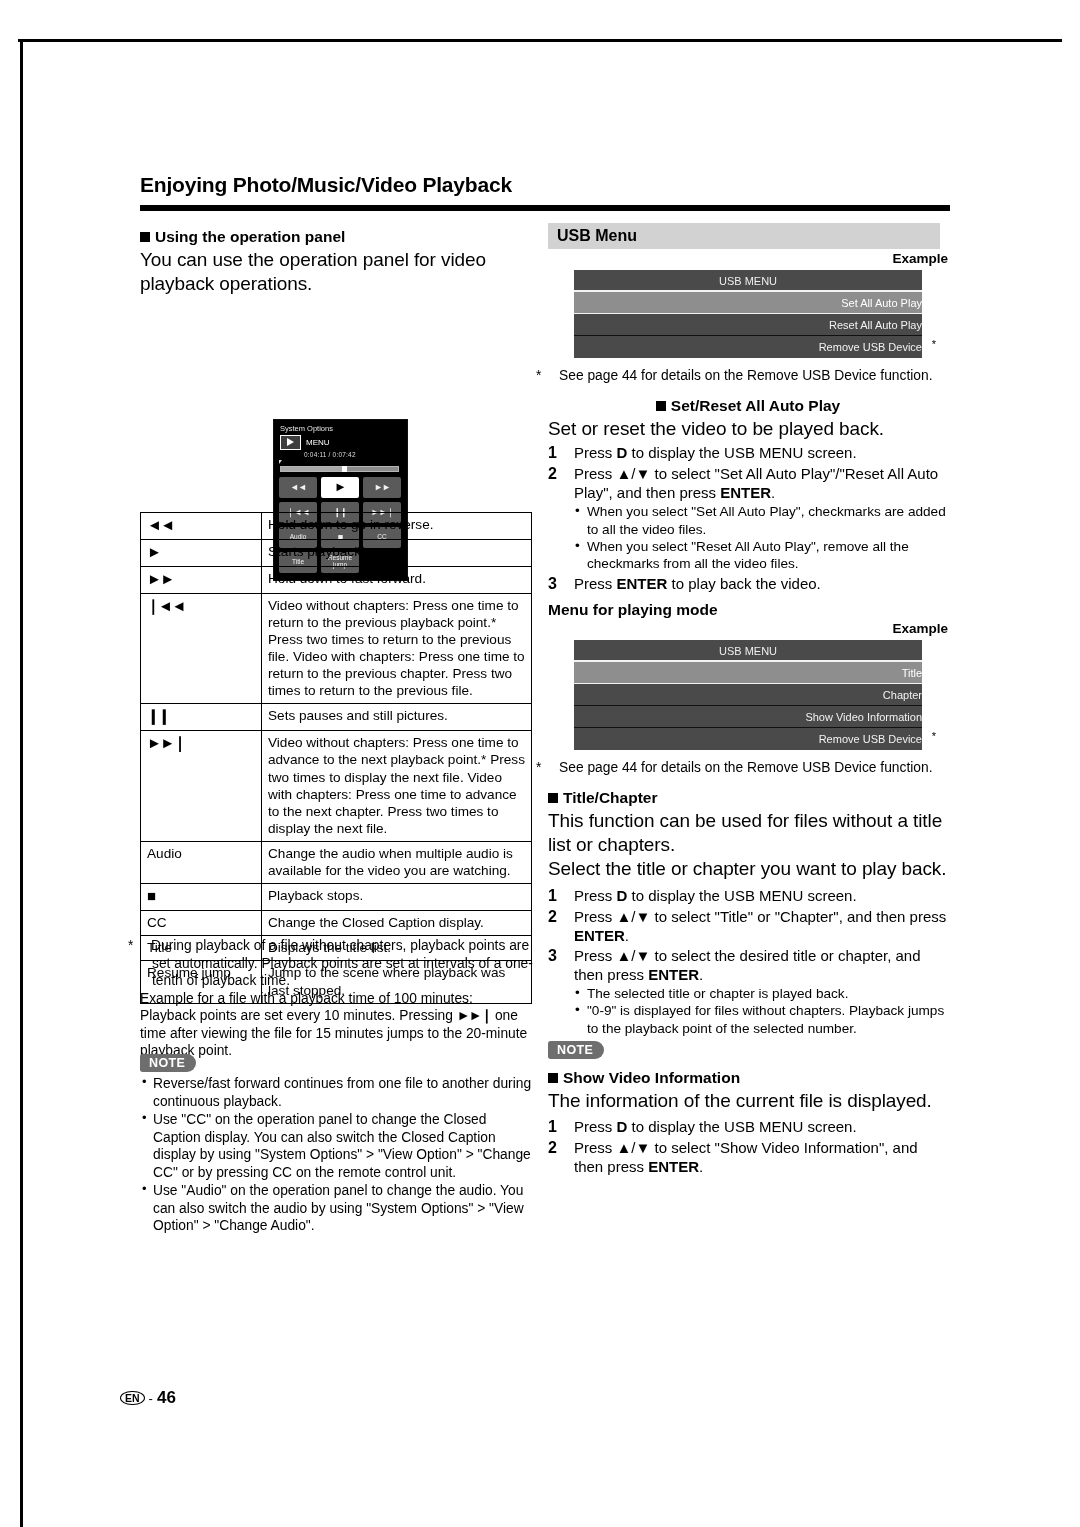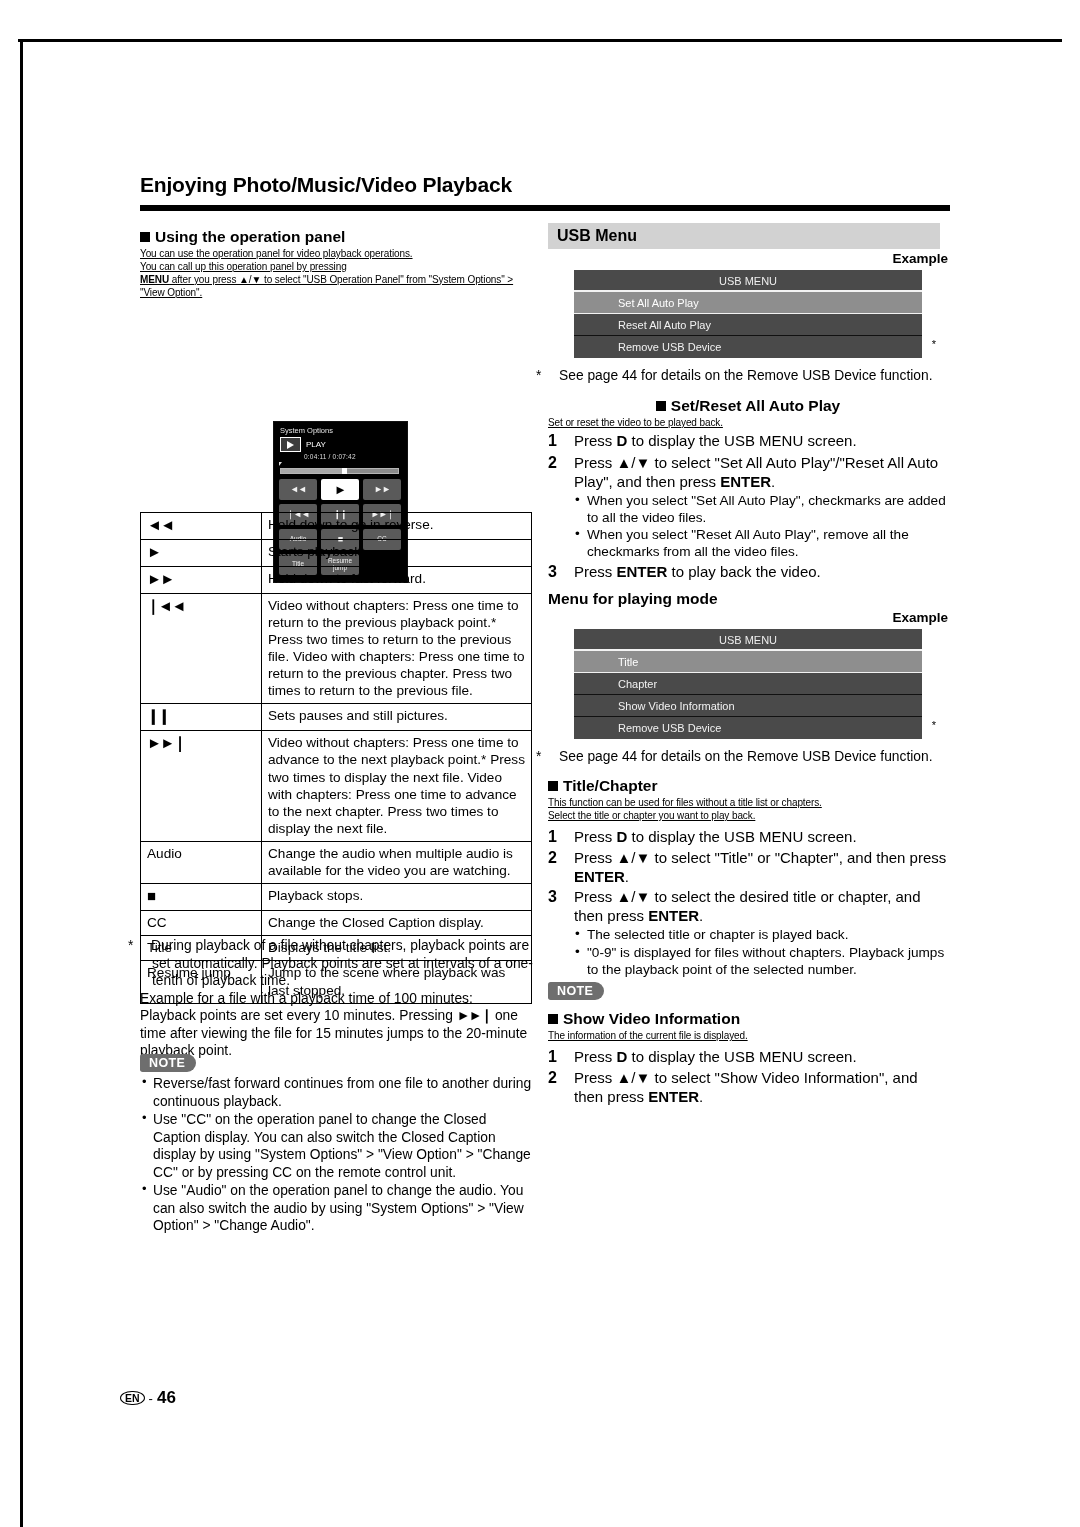--- a/index.html
+++ b/index.html
@@ -34,21 +34,21 @@
 
   
   .h-sq {
     font-size:15.5px; font-weight:bold; margin:0 0 1px 0; line-height:1.3;
   }
   .h-sq .sq {
     display:inline-block; width:10px; height:10px; background:#000;
     margin-right:5px; vertical-align:0px;
   }
   .body-t {
-    font-size:10px; line-height:1.28; margin:0; letter-spacing:-0.1px;text-decoration:underline;
+    font-size:19px; line-height:1.28; margin:0; letter-spacing:-0.1px;
   }
   .b { font-weight:bold; }
 
   
   .oppanel {
     position:absolute; left:133px; top:122px;
     width:133px; height:160px;
     background:#000000;
     border:1px solid #111;
     color:#e8e8e8;
@@ -116,22 +116,23 @@
   .usb-bar {
     background:#d2d2d2; font-size:16px; font-weight:bold;
     padding:4px 0 4px 9px; width:392px; box-sizing:border-box;
   }
   .subhead { font-size:15.5px; font-weight:bold; margin:7px 0 0 0; }
   .example { font-size:13.5px; font-weight:bold; text-align:right; margin:2px 0 4px 0; }
 
   .menu-box { position:relative; width:348px; margin:0 auto; }
   .menu-row {
     height:22px; line-height:22px; font-size:11px; color:#f2f2f2;
-    padding-left:44px; box-sizing:border-box; background:#4a4a4a;
+    padding-left:28px; box-sizing:border-box; background:#4a4a4a;
     border-bottom:1.5px solid #f3f3f3;
+    text-align:right;
   }
   .menu-row.head { text-align:center; padding-left:0; background:#4a4a4a; color:#eee; border-bottom:2.5px solid #f3f3f3; }
   .menu-row.sel { background:#8e8e8e; color:#fff; }
   .menu-row.sep { border-bottom:1.5px solid #111; }
   .menu-row.last { border-bottom:none; }
   .menu-star { position:absolute; right:-14px; font-size:11px; }
 
   .steps { font-size:15px; line-height:1.27; margin-top:2px; }
   .step { display:flex; margin-bottom:1px; }
   .step .num { width:26px; font-weight:bold; font-size:16px; flex:0 0 26px; }
@@ -162,33 +163,29 @@
   <div class="chapter-title">Enjoying Photo/Music/Video Playback</div>
   <div class="header-rule"></div>
 
   <div class="col-left">
 
     <div class="h-sq">
       <span class="sq"></span><span>Using the operation panel</span>
     </div>
 
     <p class="body-t">You can use the operation panel for video playback operations.</p>
-    <p class="body-t">
-      <span>You can call up this operation panel by pressing</span><br>
-      <span class="b">MENU</span><span> after you press ▲/▼ to select "USB Operation Panel" from "System Options" &gt; "View Option".</span>
-    </p>
 
     <div style="position:relative;height:300px;">
       <div class="oppanel">
         <div class="op-title">System Options</div>
         <div class="op-playrow">
           <span class="op-playicon">
               <span class="tri-r"></span>
             </span>
-          <span class="op-playlabel">PLAY</span>
+          <span class="op-playlabel">MENU</span>
         </div>
         <div class="op-time">0:04:11 / 0:07:42</div>
         <div class="op-bar-tick"></div>
         <div class="op-bar">
           <div class="op-bar-fill"></div>
           <div class="op-bar-knob"></div>
         </div>
         <div class="op-grid">
           <div class="op-row">
             <div class="op-btn">

